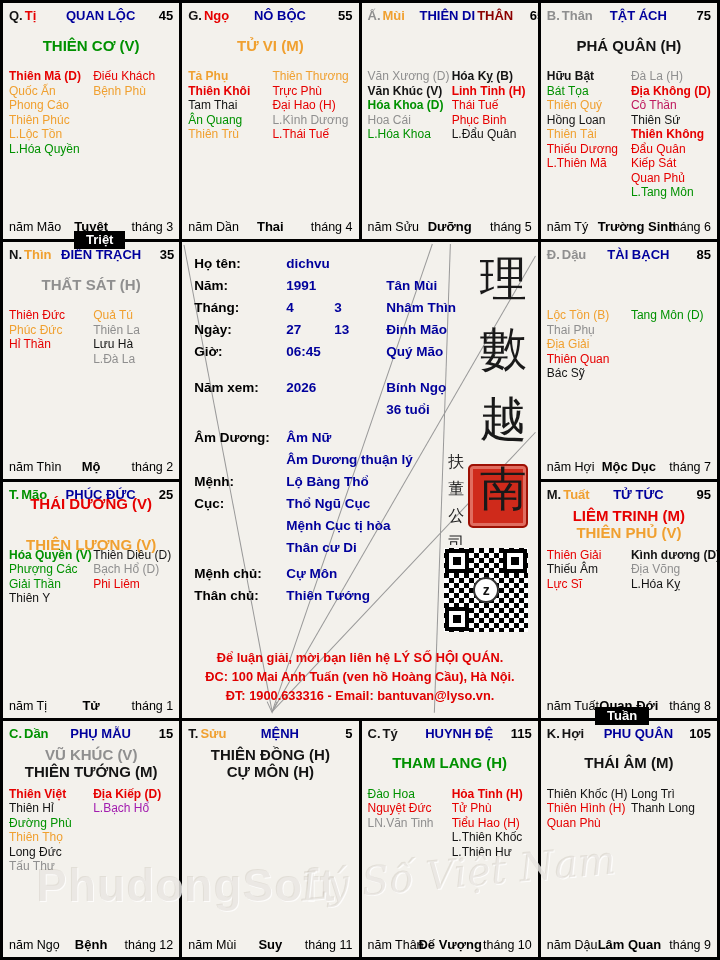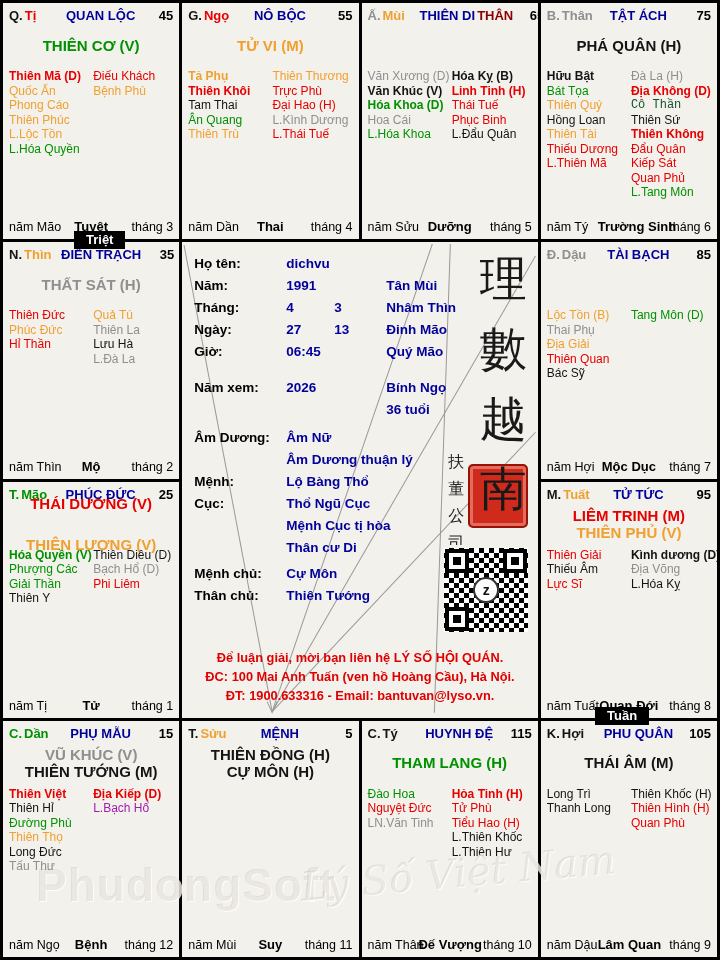--- a/index.html
+++ b/index.html
@@ -307,21 +307,21 @@
             <div class="star" style="color: rgb(0, 145, 0);">Bát Tọa</div>
             <div class="star" style="color: rgb(240, 160, 48);">Thiên Quý</div>
             <div class="star" style="color: rgb(20, 20, 20);">Hồng Loan</div>
             <div class="star" style="color: rgb(240, 160, 48);">Thiên Tài</div>
             <div class="star" style="color: rgb(230, 0, 0);">Thiếu Dương</div>
             <div class="star" style="color: rgb(230, 0, 0);">L.Thiên Mã</div>
           </div>
       <div class="scol sr">
             <div class="star" style="color: rgb(143, 143, 143);">Đà La (H)</div>
             <div class="star b" style="color: rgb(230, 0, 0);">Địa Không (D)</div>
-            <div class="star" style="color: #14532d; font-family: Liberation Mono, monospace;">Cô Thần</div>
+            <div class="star" style="color: #be185d;">Cô Thần</div>
             <div class="star" style="color: rgb(20, 20, 20);">Thiên Sứ</div>
             <div class="star b" style="color: rgb(230, 0, 0);">Thiên Không</div>
             <div class="star" style="color: rgb(230, 0, 0);">Đẩu Quân</div>
             <div class="star" style="color: rgb(230, 0, 0);">Kiếp Sát</div>
             <div class="star" style="color: rgb(230, 0, 0);">Quan Phủ</div>
             <div class="star" style="color: rgb(0, 145, 0);">L.Tang Môn</div>
           </div>
     </div>
     <div class="foot">
       <span class="fnam">năm Tý</span>
@@ -525,28 +525,28 @@
     <div class="head">
       <span class="canchi"><span class="can" style="color: rgb(20, 20, 20);">K.</span><span class="chi" style="color: rgb(20, 20, 20);">Hợi</span></span>
       <span class="pname">PHU QUÂN</span>
       <span class="pextra"></span>
       <span class="pnum">105</span>
     </div>
     <div class="titles">
           <div class="title" style="color: rgb(20, 20, 20);">THÁI ÂM (M)</div>
         </div>
     <div class="stars">
-      <div class="scol sl">
-            <div class="star" style="color: rgb(20, 20, 20);">Long Trì</div>
-            <div class="star" style="color: rgb(20, 20, 20);">Thanh Long</div>
-          </div>
       <div class="scol sr">
             <div class="star" style="color: rgb(20, 20, 20);">Thiên Khốc (H)</div>
             <div class="star" style="color: rgb(230, 0, 0);">Thiên Hình (H)</div>
             <div class="star" style="color: rgb(230, 0, 0);">Quan Phù</div>
+          </div>
+      <div class="scol sl">
+            <div class="star" style="color: rgb(20, 20, 20);">Long Trì</div>
+            <div class="star" style="color: rgb(20, 20, 20);">Thanh Long</div>
           </div>
     </div>
     <div class="foot">
       <span class="fnam">năm Dậu</span>
       <span class="fstage">Lâm Quan</span>
       <span class="fthang">tháng 9</span>
     </div>
   </div>
     </div>
   <div class="ovl triet">Triệt</div>

